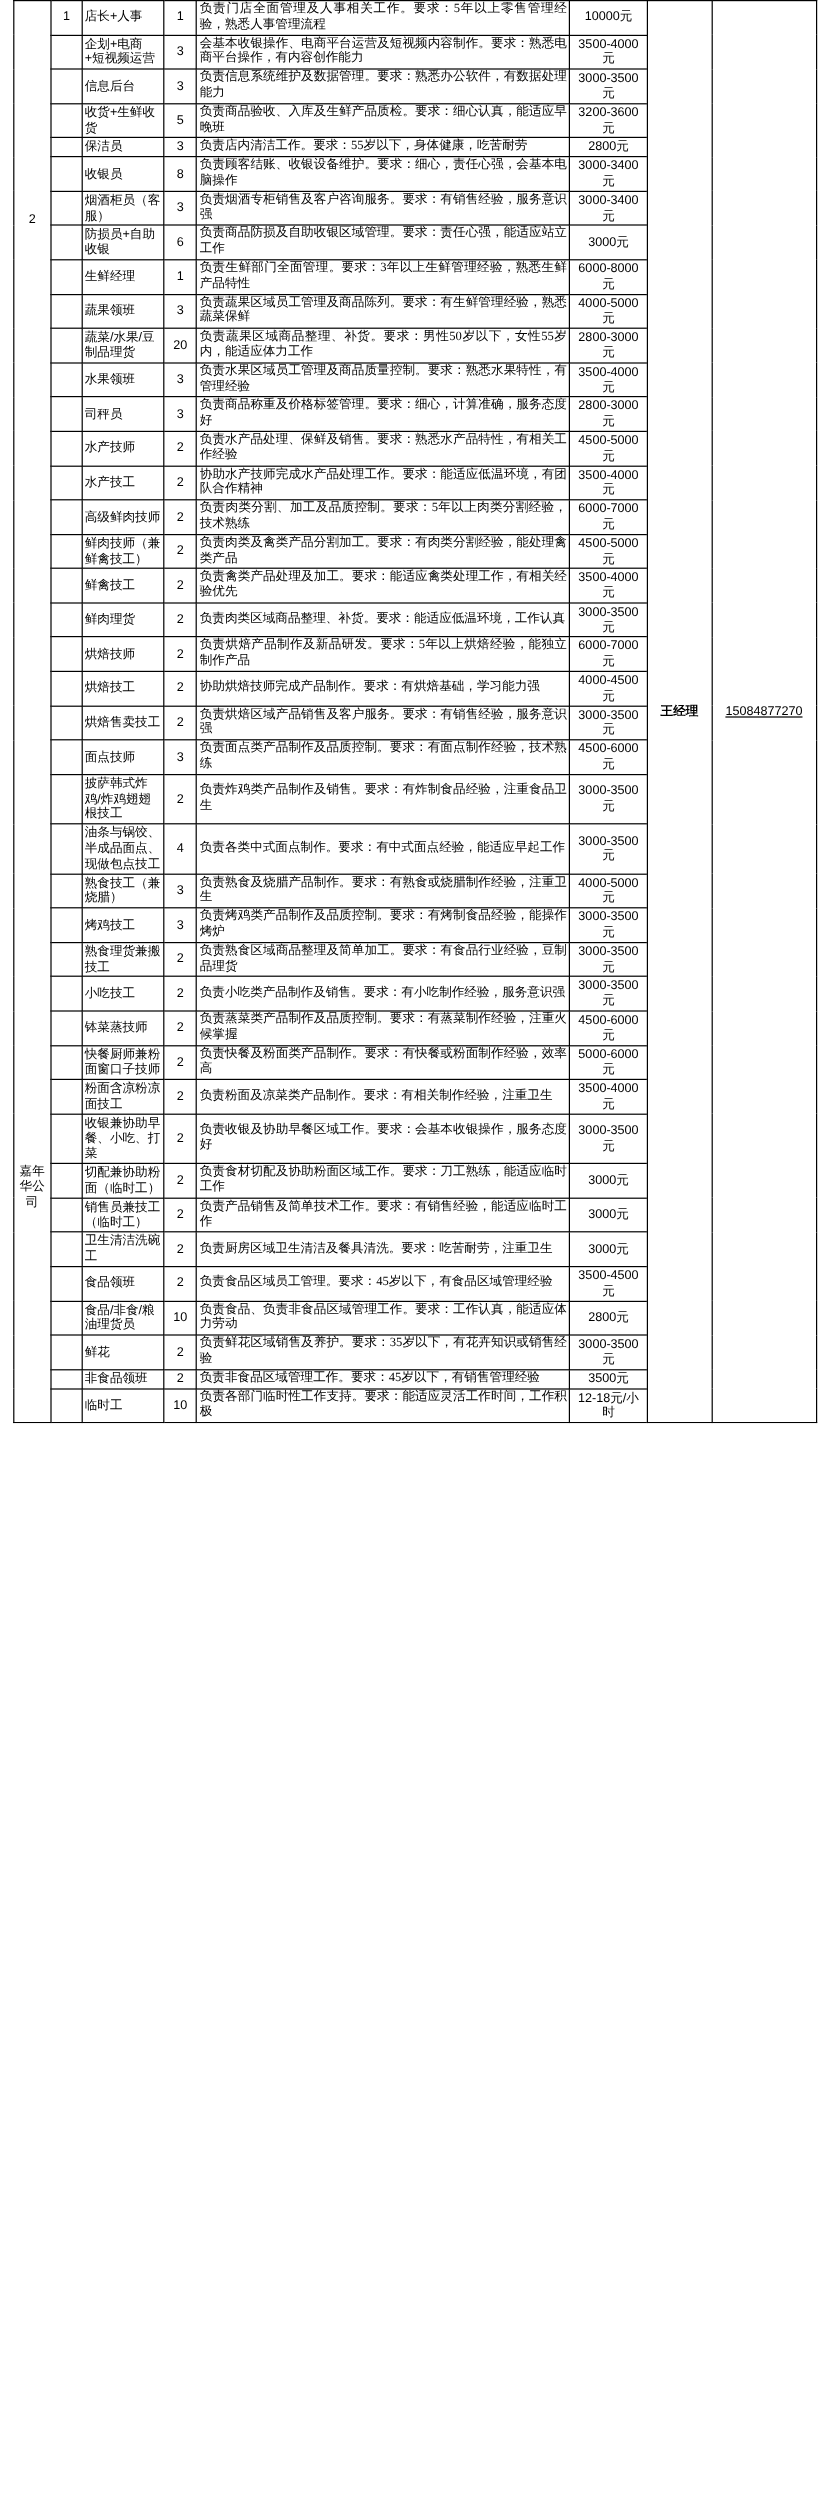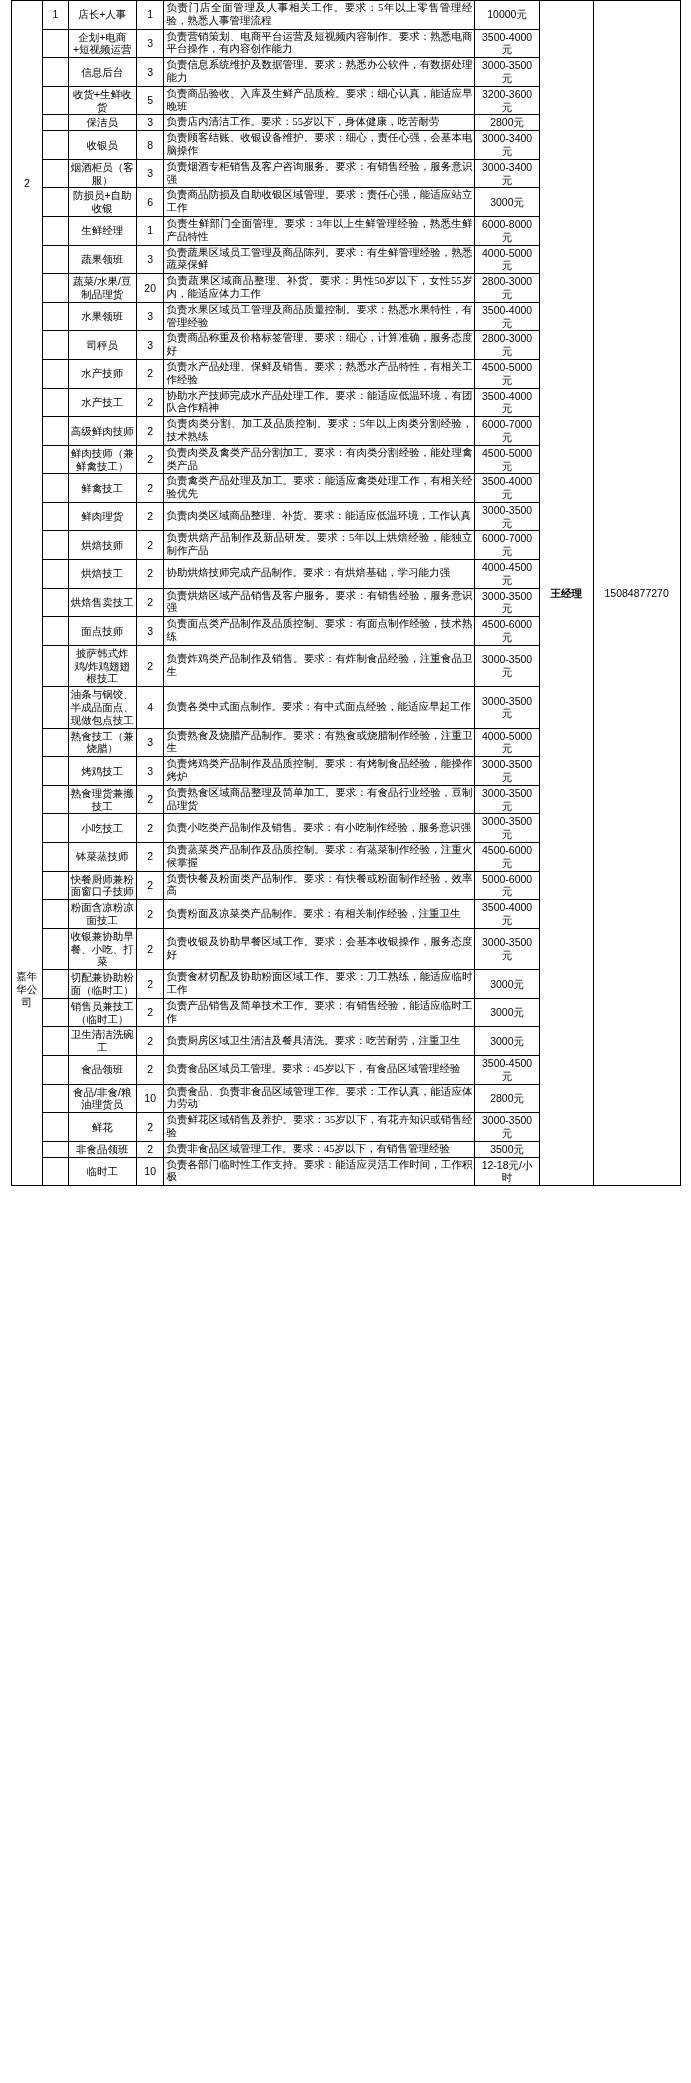--- a/index.html
+++ b/index.html
@@ -27,26 +27,26 @@
     border: 1px solid #000;
     padding: 1px 2px;
     font-size: 10.5px;
     line-height: 1.22;
     vertical-align: middle;
     word-break: break-all;
     overflow: hidden;
   }
   .col-company { width: 26px; text-align: center; }
   .col-idx     { width: 20px; text-align: center; }
-  .col-post    { width: 62px; text-align: center; }
+  .col-post    { width: 62px; text-align: left; }
   .col-num     { width: 22px; text-align: center; }
   .col-desc    { width: 300px; text-align: left; }
   .col-salary  { width: 58px; text-align: center; margin-left: 28px; }
   .col-contact { width: 48px; text-align: center; font-weight: bold; }
-  .col-phone   { width: 80px; text-align: center; }
+  .col-phone   { width: 80px; text-align: center; text-decoration: underline; }
 
   .company-cell {
     text-align: center;
     line-height: 1.25;
     font-size: 10.5px;
   }
   .contact-cell, .phone-cell {
     text-align: center;
     font-size: 10.5px;
   }
@@ -75,21 +75,21 @@
           <td class="col-num">1</td>
           <td class="col-desc desc">负责门店全面管理及人事相关工作。要求：5年以上零售管理经验，熟悉人事管理流程</td>
           <td class="col-salary salary">10000元</td>
           <td class="col-contact contact-cell" rowspan="41">王经理</td>
           <td class="col-phone phone-cell" rowspan="41">15084877270</td>
         </tr>
         <tr>
           <td class="col-idx"></td>
           <td class="col-post post">企划+电商+短视频运营</td>
           <td class="col-num">3</td>
-          <td class="col-desc desc">负责营销策划、电商平台运营及短视频内容制作。要求：熟悉电商平台操作，有内容创作能力</td>
+          <td class="col-desc desc">会基本收银操作、电商平台运营及短视频内容制作。要求：熟悉电商平台操作，有内容创作能力</td>
           <td class="col-salary salary">3500-4000元</td>
         </tr>
         <tr>
           <td class="col-idx"></td>
           <td class="col-post post">信息后台</td>
           <td class="col-num">3</td>
           <td class="col-desc desc">负责信息系统维护及数据管理。要求：熟悉办公软件，有数据处理能力</td>
           <td class="col-salary salary">3000-3500元</td>
         </tr>
         <tr>

